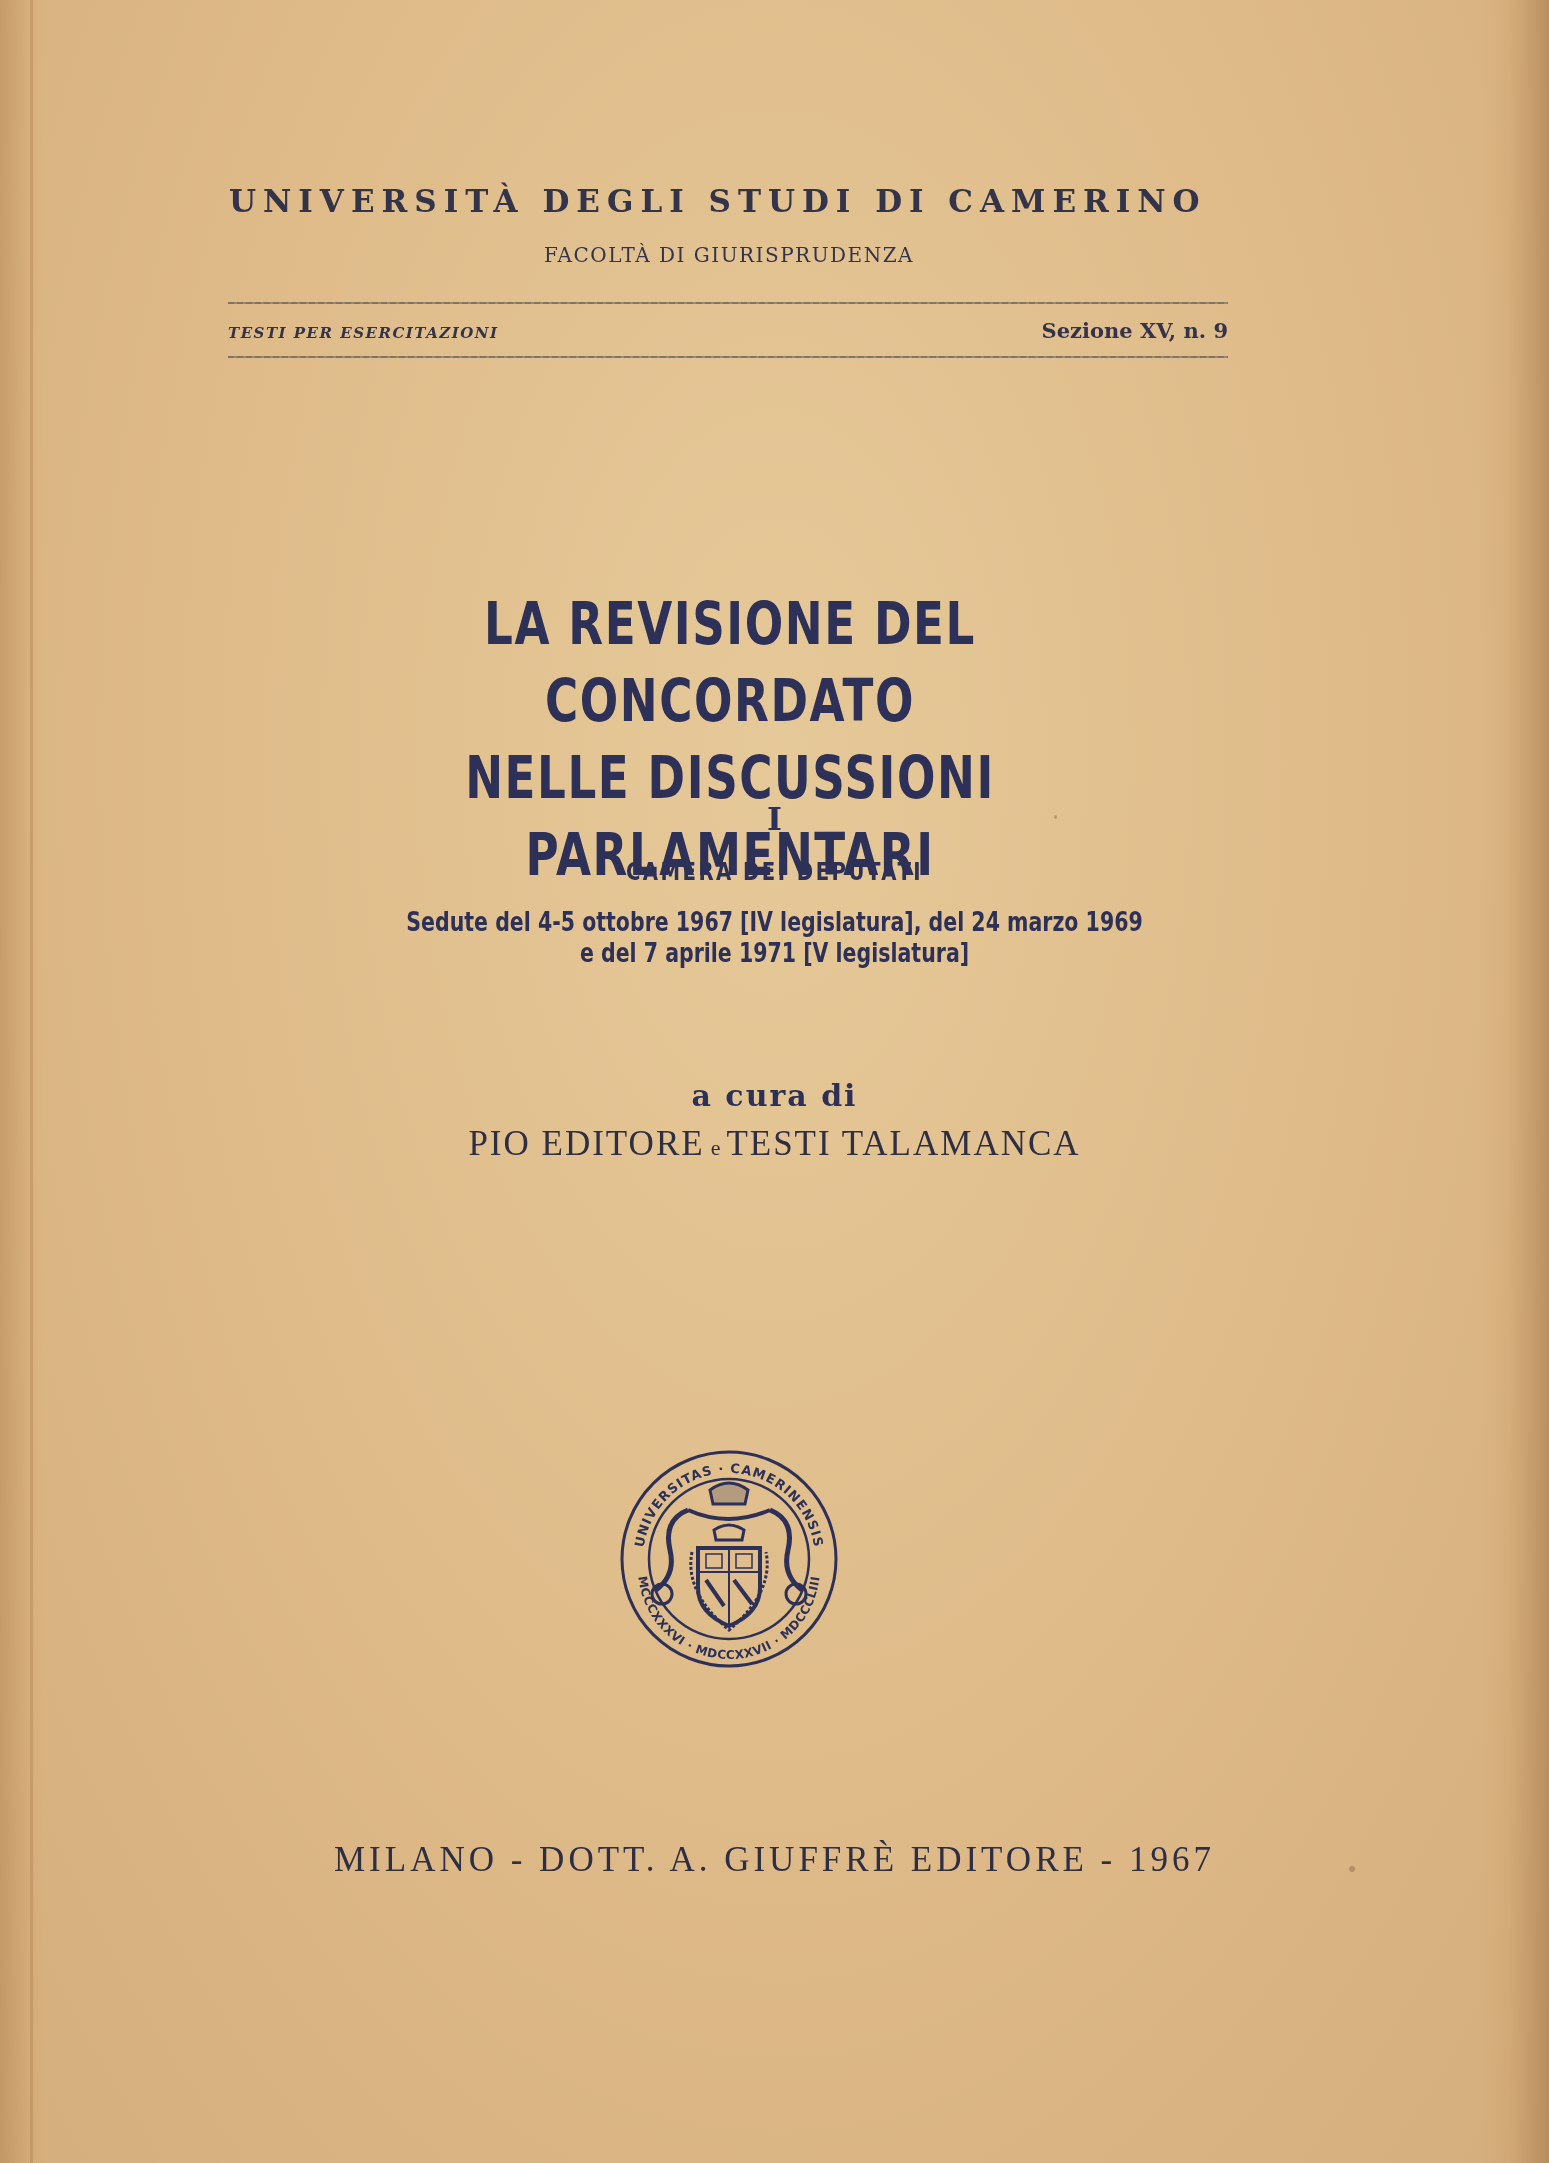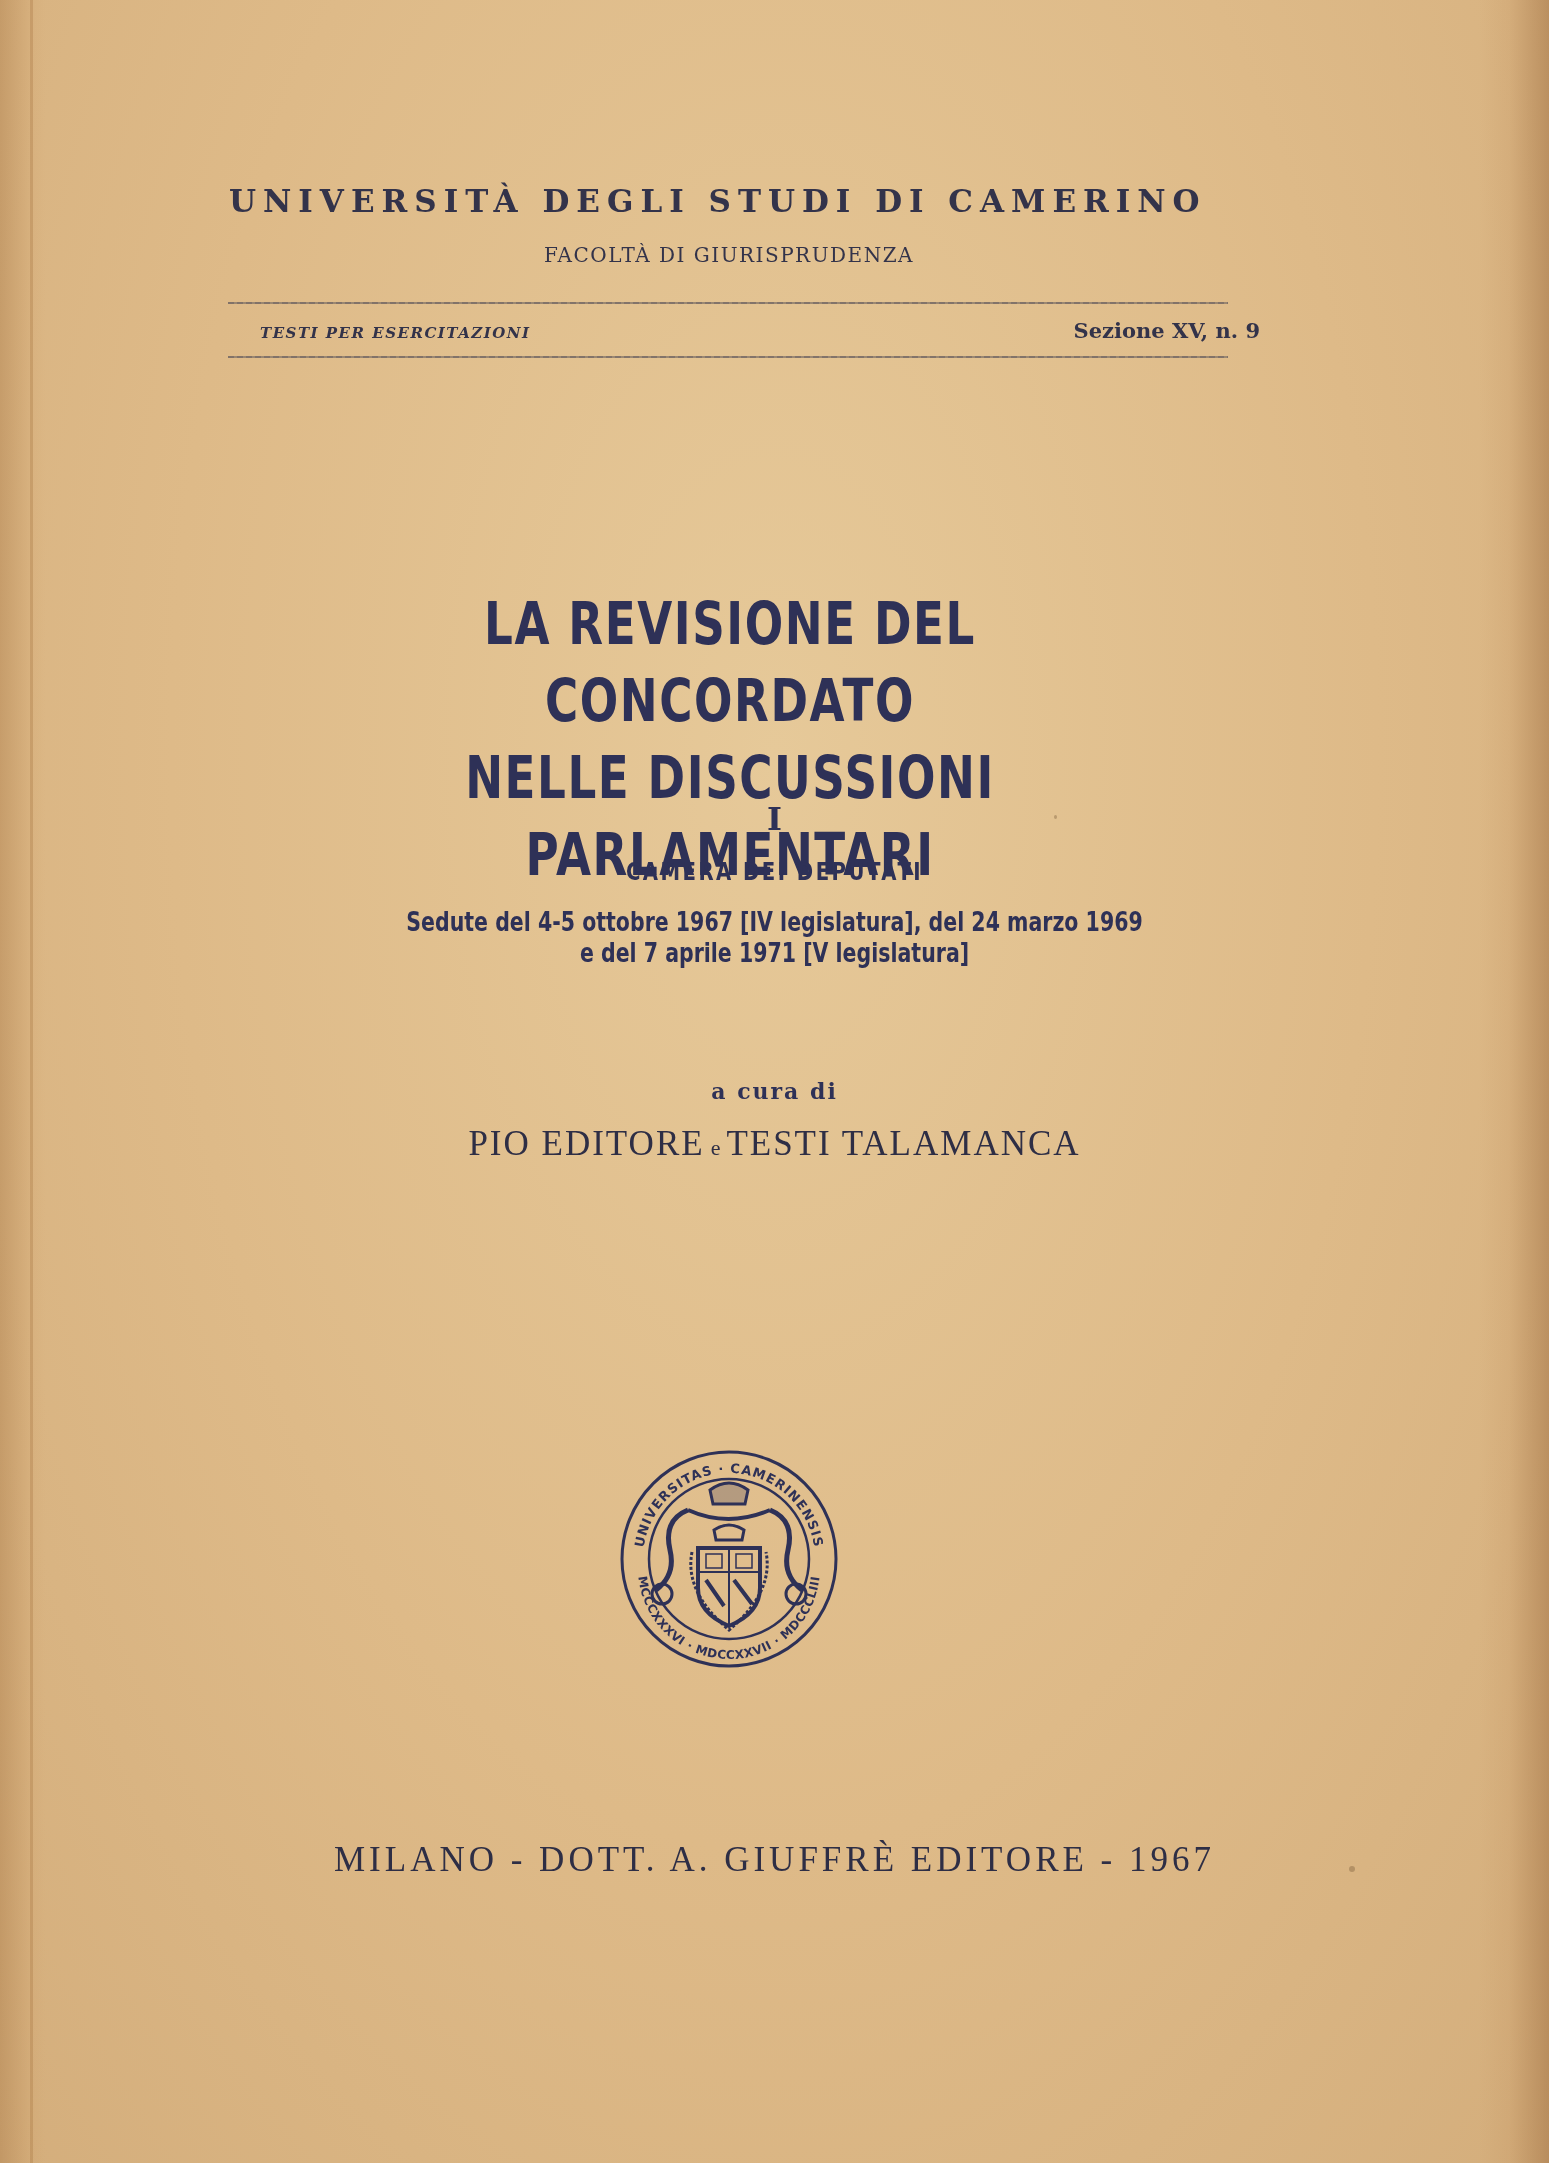--- a/index.html
+++ b/index.html
@@ -31,21 +31,21 @@
     font-size: 20px; letter-spacing: 1.5px; color: #33334a;
   }
   .rule {
     position: absolute; left: 228px; width: 1000px; height: 2px;
     background: repeating-linear-gradient(90deg, #6a6060 0 6px, #8a7a6a 6px 9px);
     opacity: 0.8;
   }
   .series-row {
     position: absolute; top: 318px; left: 228px; width: 1000px;
     display: flex; justify-content: space-between; align-items: baseline;
-    font-family: "DejaVu Serif", serif; color: #33334a; margin-left: 32px;
+    font-family: "DejaVu Serif", serif; color: #33334a;
   }
   .series-left { font-style: italic; font-weight: bold; font-size: 15px; letter-spacing: 1.5px; }
   .series-right { font-weight: bold; font-size: 21px; }
   .title {
     top: 586px; left: 215px; width: 1030px; text-align: center;
     font-family: "DejaVu Sans", sans-serif; font-weight: bold;
     font-size: 58px; line-height: 77px; color: #2e3157;
     transform: scaleX(0.78); transform-origin: center top;
     letter-spacing: 2px;
   }
@@ -58,21 +58,21 @@
     font-size: 24px; letter-spacing: 3px; color: #2e3157;
     transform: scaleX(0.82);
   }
   .sessions {
     top: 906px; font-family: "DejaVu Sans", sans-serif; font-weight: bold;
     font-size: 27px; line-height: 31px; color: #2e3157;
     transform: scaleX(0.76);
   }
   .curated {
     top: 1078px; font-family: "DejaVu Serif", serif; font-weight: bold;
-    font-size: 22px; letter-spacing: 2px; color: #2e3157;
+    font-size: 30px; letter-spacing: 2px; color: #2e3157;
   }
   .authors {
     top: 1124px; font-family: "Liberation Serif", serif;
     font-size: 35px; letter-spacing: 2px; color: #2e2e45;
   }
   .authors .conj { font-size: 22px; letter-spacing: 0; margin: 0 6px; }
   .seal {
     position: absolute; left: 618px; top: 1448px; width: 222px; height: 222px;
   }
   .publisher {

